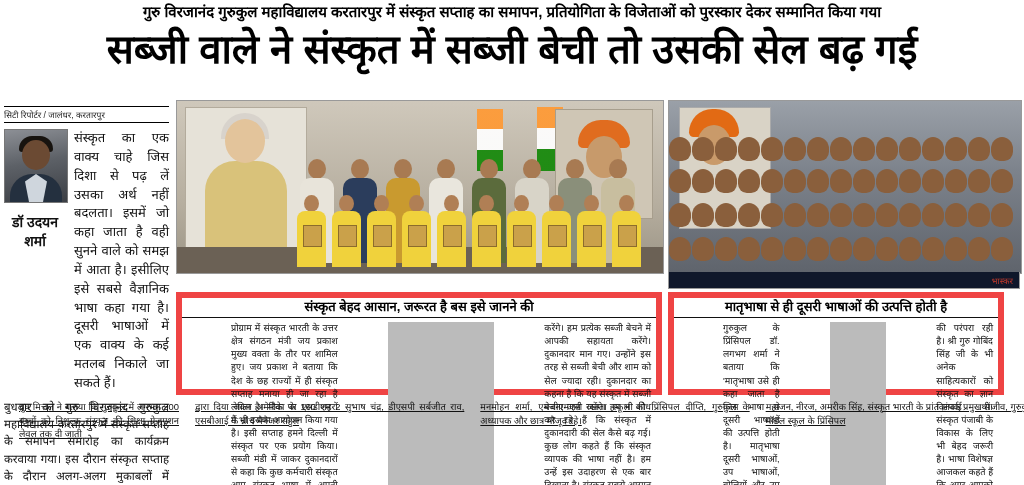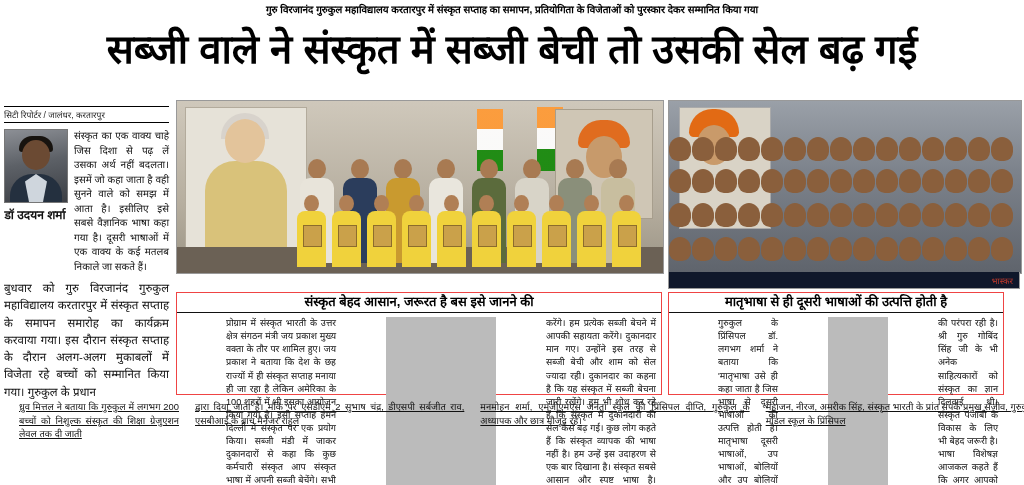--- a/index.html
+++ b/index.html
@@ -9,21 +9,21 @@
     font-family:"Liberation Sans", sans-serif;
     color:#111;
     overflow:hidden;
     position:relative;
   }
   .page{position:relative;width:1024px;height:485px;}
 
   
   .kicker{
     position:absolute;left:6px;top:4px;width:1012px;
-    font-size:10px;font-weight:bold;letter-spacing:0px;
+    font-size:15px;font-weight:bold;letter-spacing:0px;
     text-align:center;color:#000;line-height:1.1;
     white-space:nowrap;
   }
 
   
   .headline{
     position:absolute;left:0px;top:28px;width:1024px;
     text-align:center;
     font-size:40px;font-weight:bold;color:#000;
     line-height:1.05;white-space:nowrap;
@@ -56,24 +56,24 @@
   }
   .portrait .body{
     position:absolute;left:5px;top:44px;width:52px;height:30px;border-radius:22px 22px 0 0;
     background:#24303f;
   }
   .portrait .shirt{
     position:absolute;left:20px;top:44px;width:22px;height:30px;background:#cfd6dd;
     clip-path:polygon(50% 0,100% 25%,80% 100%,20% 100%,0 25%);
   }
   .left-text{
-    font-size:10px;line-height:1.45;text-align:justify;color:#111;
+    font-size:13px;line-height:1.45;text-align:justify;color:#111;
   }
   .caption-name{
-    width:62px;text-align:center;font-size:12px;font-weight:bold;margin-top:3px;
+    width:62px;text-align:center;font-size:14px;font-weight:bold;margin-top:9px;
   }
   .left-para{
     margin-top:6px;font-size:11.5px;line-height:1.5;text-align:justify;color:#111;
   }
 
   
   .photo1{
     position:absolute;left:176px;top:100px;width:486px;height:172px;
     border:1px solid #999;overflow:hidden;background:#b9b2a6;
   }
@@ -120,21 +120,21 @@
   }
   .cap-strip2{
     position:absolute;left:668px;top:272px;width:352px;height:17px;
     background:#0f172a;border-left:1px solid #999;border-right:1px solid #999;border-bottom:1px solid #999;
     font-size:8.5px;color:#c0392b;display:flex;align-items:center;justify-content:flex-end;
     padding-right:6px;box-sizing:border-box;white-space:nowrap;overflow:hidden;
   }
 
   
   .box{
-    position:absolute;border:1px solid #ef4444;box-sizing:border-box;background:#fff;
+    position:absolute;border:6px solid #ef4444;box-sizing:border-box;background:#fff;
   }
   .box-a{left:176px;top:292px;width:486px;height:103px;}
   .box-b{left:668px;top:292px;width:336px;height:103px;}
   .box-title{
     text-align:center;font-size:13px;font-weight:bold;color:#000;
     border-bottom:1px solid #111;padding:2px 0 3px;line-height:1.1;
   }
   .box-body{
     display:flex;padding:4px 5px 0;gap:6px;
     font-size:9.2px;line-height:1.42;text-align:justify;color:#111;

